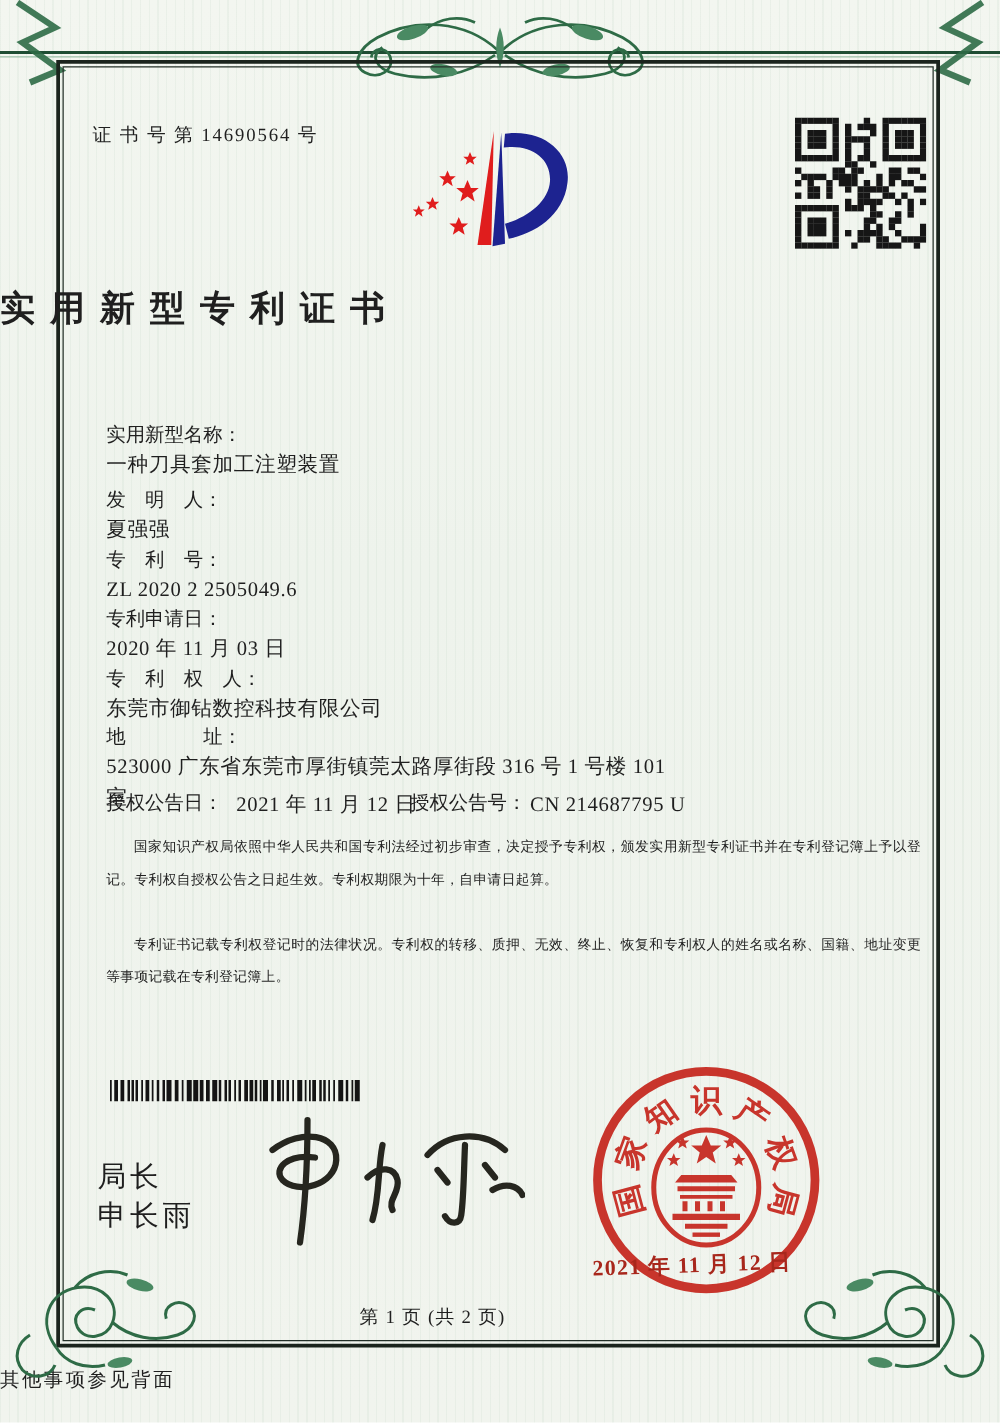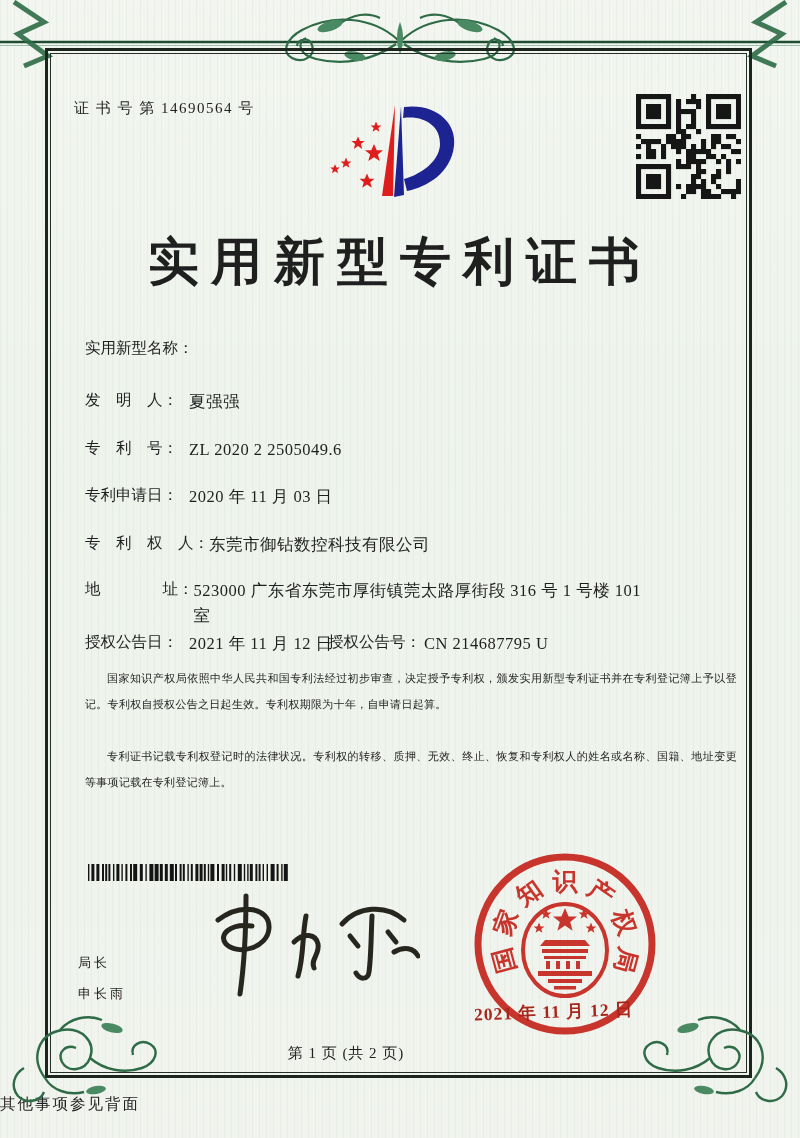--- a/index.html
+++ b/index.html
@@ -15,32 +15,32 @@
   
   .frame{
     position:absolute;left:45px;top:48px;width:707px;height:1030px;
     border:3px solid #1b241d;box-sizing:border-box;
   }
   .frame::before{
     content:"";position:absolute;inset:2px;border:1.5px solid #243029;
   }
   .certno{left:74px;top:99px;font-size:15px;letter-spacing:1.5px;white-space:pre;}
   .title{
-    left:0;top:228px;width:800px;text-align:center;
-    font-size:51px;font-weight:bold;letter-spacing:12px;white-space:pre;
-  }
-  .row{position:absolute;left:85px;display:flex;align-items:flex-start;font-size:16.5px;}
+    left:0;top:228px;width:800px;text-align:left;
+    font-size:28px;font-weight:bold;letter-spacing:12px;white-space:pre;
+  }
+  .row{position:absolute;left:85px;display:flex;align-items:flex-start;font-size:16.5px;flex-direction:column;}
   .lbl{flex:none;min-width:104px;font-size:15.5px;white-space:pre;padding-top:1px;}
   .val{white-space:pre-wrap;letter-spacing:0.5px;line-height:25px;max-width:546px;}
   .row2{position:absolute;display:flex;font-size:16.5px;justify-content:center;}
   .para{
     position:absolute;left:85px;width:652px;font-size:11px;line-height:25.5px;
     text-align:justify;text-indent:2em;letter-spacing:0.3px;
   }
-  .signer{left:78px;font-size:13px;letter-spacing:3px;margin-top:28px;}
+  .signer{left:78px;font-size:23px;letter-spacing:3px;}
   .pageno{left:0;top:1044px;width:692px;text-align:center;font-size:15px;letter-spacing:1px;}
   .backnote{left:0;top:1094px;width:800px;text-align:left;font-size:15.5px;letter-spacing:2px;}
   .sealdate{
     left:474px;top:999px;width:200px;font-size:17.5px;font-weight:bold;
     color:#a8271c;letter-spacing:1px;transform:rotate(-2deg);white-space:pre;
   }
   svg{display:block;}
   .sealtext text{
     font-family:"Liberation Serif","DejaVu Serif",serif;
     font-size:25px;font-weight:bold;fill:#c5251c;
@@ -316,20 +316,21 @@
     <rect x="14" y="20" width="1.02" height="1.02" fill="#161616"></rect>
     <rect x="15" y="20" width="1.02" height="1.02" fill="#161616"></rect>
     <rect x="16" y="20" width="1.02" height="1.02" fill="#161616"></rect>
     <rect x="19" y="20" width="1.02" height="1.02" fill="#161616"></rect>
   </svg>
 
 <div class="abs title">实用新型专利证书</div>
 
 <div class="row" style="top:337px">
   <span class="lbl">实用新型名称：</span>
+  <span class="val">一种刀具套加工注塑装置</span>
 </div>
 <div class="row" style="top:389px">
   <span class="lbl">发　明　人：</span>
   <span class="val">夏强强</span>
 </div>
 <div class="row" style="top:437px">
   <span class="lbl">专　利　号：</span>
   <span class="val">ZL 2020 2 2505049.6</span>
 </div>
 <div class="row" style="top:484px">

